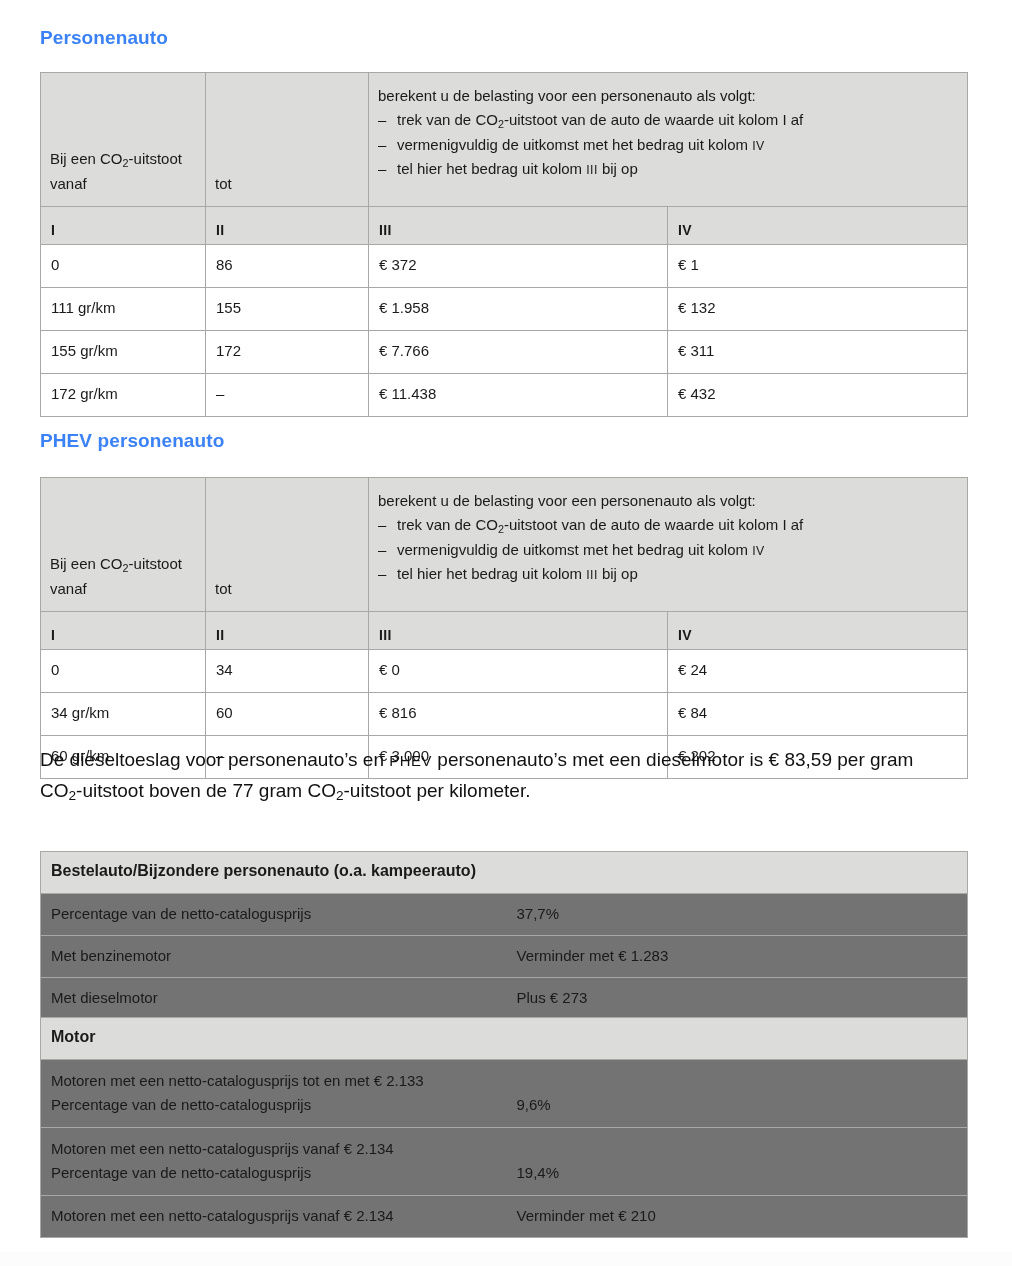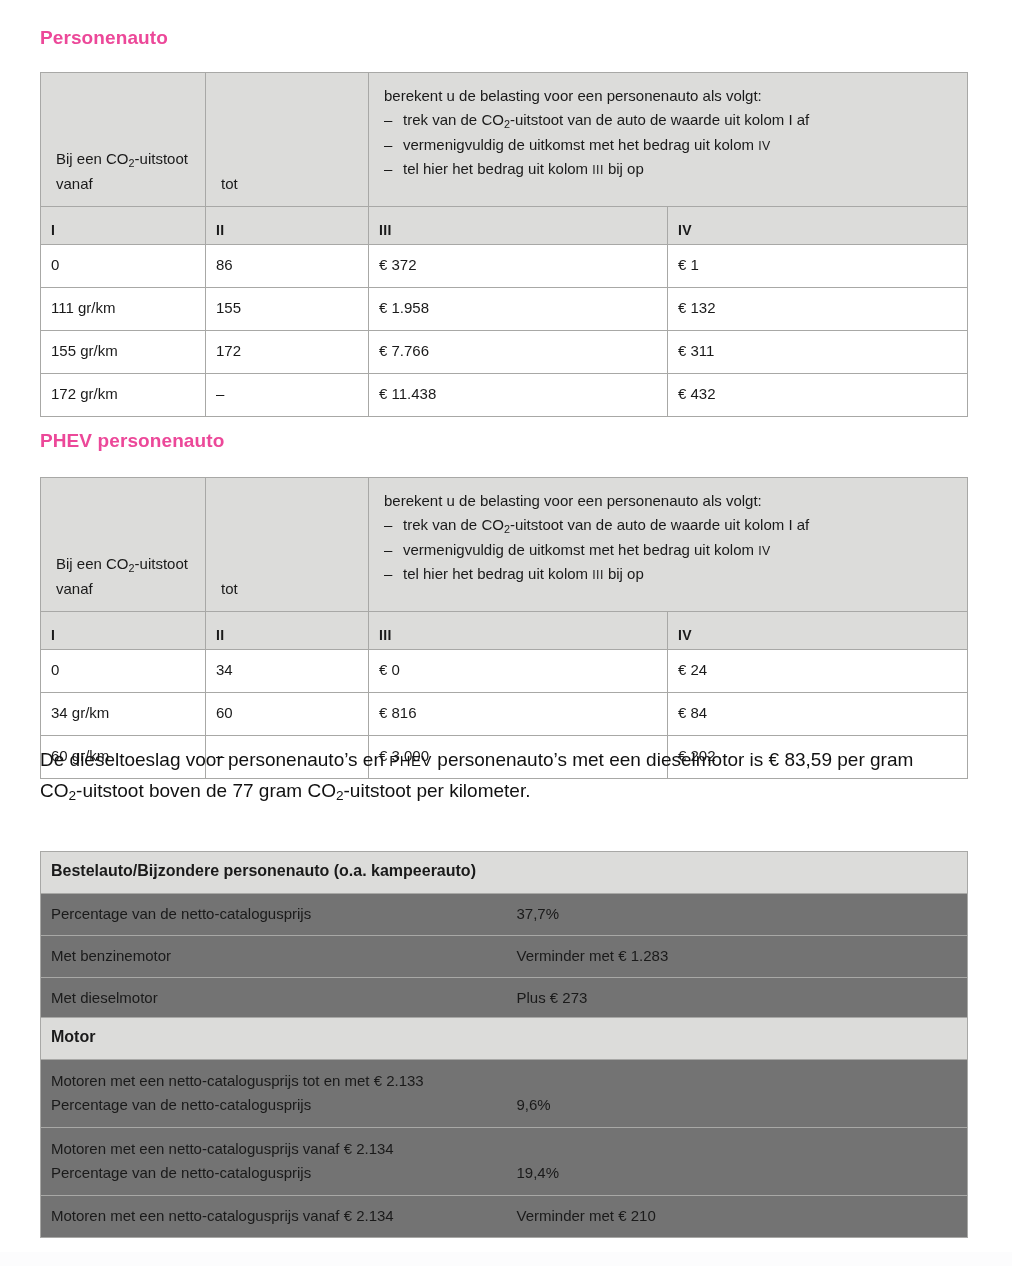--- a/index.html
+++ b/index.html
@@ -31,21 +31,21 @@
     height: 14px;
     background: #fcfcfd;
   }
 
   h2.section-heading {
     position: absolute;
     margin: 0;
     font-size: 19px;
     font-weight: bold;
     letter-spacing: 0.1px;
-    color: #ec4899;
+    color: #3b82f6;
   }
   #heading-personenauto { left: 40px; top: 27px; }
   #heading-phev        { left: 40px; top: 430px; }
 
   
   table.co2 {
     position: absolute;
     width: 927px;
     border-collapse: collapse;
     table-layout: fixed;
@@ -62,21 +62,21 @@
   table.co2 td, table.co2 th {
     border: 1px solid #a8a8a6;
     padding: 0;
     vertical-align: bottom;
     text-align: left;
     font-weight: normal;
   }
   table.co2 tr.head-desc td {
     background: #dcdcda;
     height: 112px;
-    padding: 0 10px 10px 15px;
+    padding: 0 10px 10px 9px;
     line-height: 1.62;
   }
   table.co2 tr.head-desc td.desc {
     vertical-align: top;
     padding-top: 11px;
   }
   table.co2 tr.head-roman td {
     background: #dcdcda;
     height: 29px;
     padding: 2px 10px 6px 10px;

